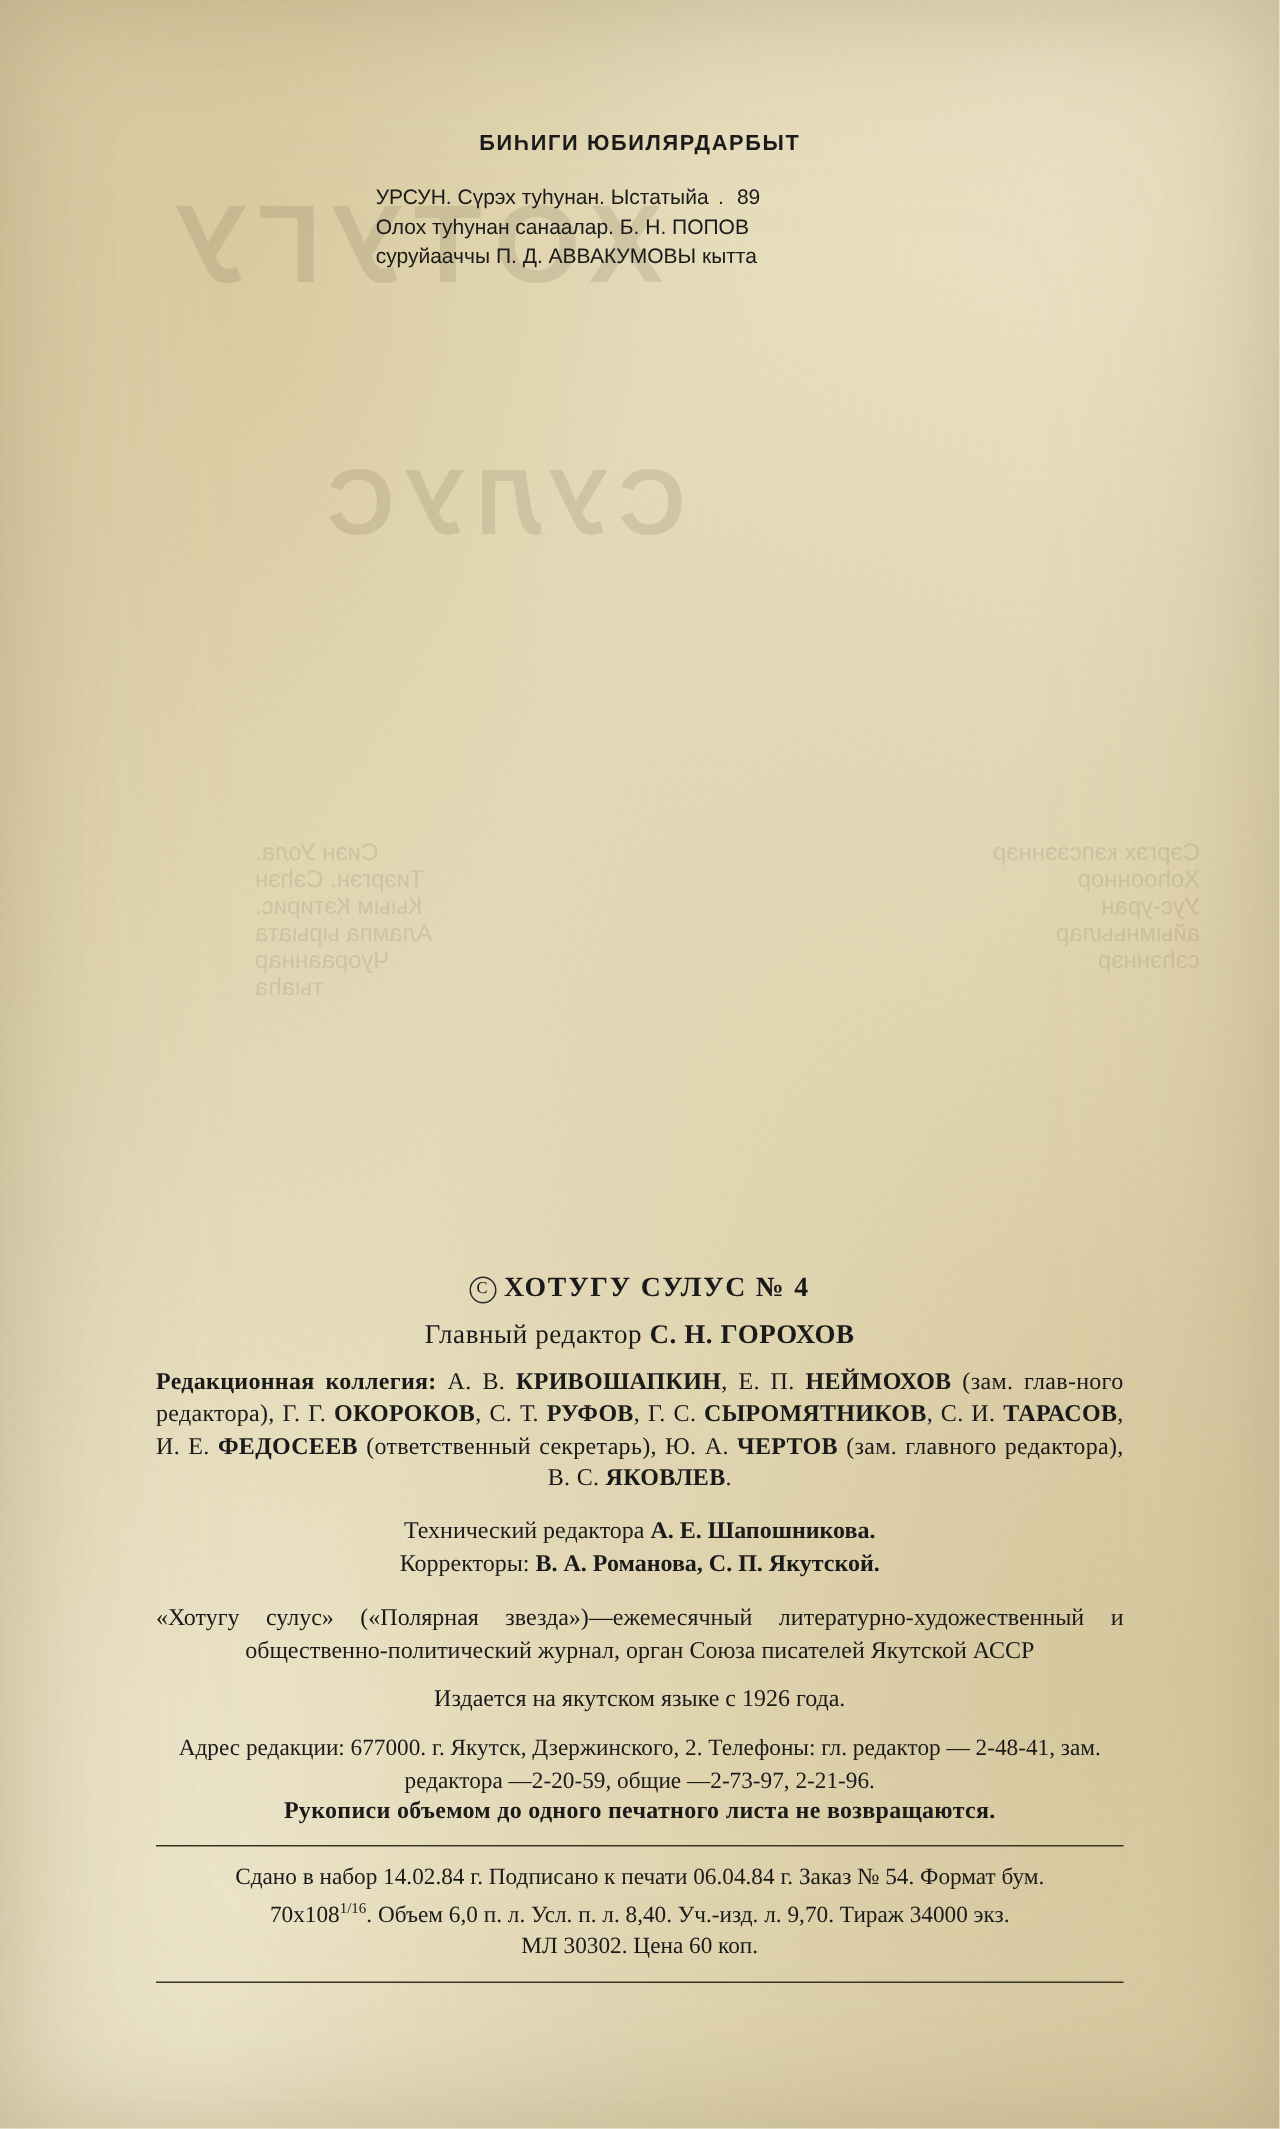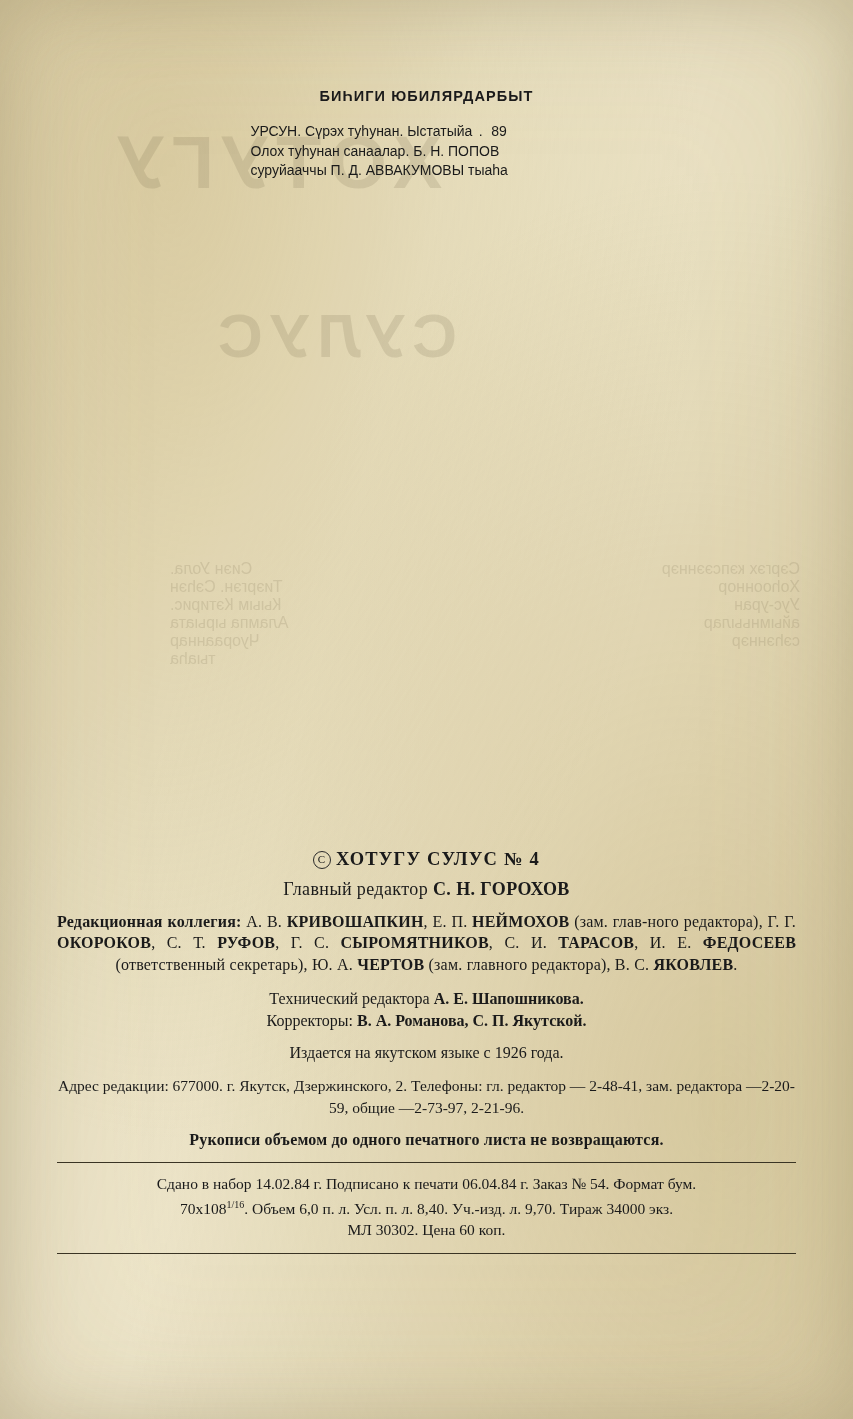--- a/index.html
+++ b/index.html
@@ -89,21 +89,21 @@
     font-size: 14px;
     line-height: 19.5px;
   }
   .toc-line { white-space: nowrap; }
   .b { font-weight: normal; }
   .dots { letter-spacing: 2.4px; }
 
   
   .imprint {
     margin-top: 0;
-    padding: 0 57px;
+    padding: 0 104px;
     font-family: "Liberation Serif", serif;
   }
   .copyright-line {
     text-align: center;
     font-size: 18.5px;
     font-weight: bold;
     letter-spacing: 1.2px;
     margin-top: 668px;
   }
   .copyright-mark {
@@ -156,21 +156,21 @@
   .address {
     margin-top: 13px;
     font-size: 15.5px;
     line-height: 22px;
     text-align: center;
   }
   .manuscript {
     text-align: center;
     font-weight: bold;
     font-size: 16px;
-    margin-top: 12px;
+    margin-top: 0;
     letter-spacing: 0.2px;
   }
   .rule {
     border: 0;
     border-top: 1.6px solid #3a3424;
     margin: 13px 0 0 0;
   }
   .print-data {
     margin-top: 10px;
     font-size: 15.5px;
@@ -211,21 +211,21 @@
   <div class="toc-heading">БИҺИГИ ЮБИЛЯРДАРБЫТ</div>
 
   <div class="toc">
     <div class="toc-line">
       <span class="b">УРСУН.</span><span> Сүрэх туһунан. </span><span class="b">Ыстатыйа</span><span class="dots">   .  </span><span>89</span>
     </div>
     <div class="toc-line">
       <span>Олох туһунан санаалар.  </span><span class="b">Б.  Н.  ПОПОВ</span>
     </div>
     <div class="toc-line">
-      <span>суруйааччы </span><span class="b">П.  Д.  АВВАКУМОВЫ</span><span> тыаһа</span>
+      <span>суруйааччы </span><span class="b">П.  Д.  АВВАКУМОВЫ</span><span> кытта</span>
     </div>
   </div>
 
   <div class="imprint">
 
     <div class="copyright-line">
       <span class="copyright-mark">C</span><span>ХОТУГУ СУЛУС № 4</span>
     </div>
 
     <div class="editor-line">
@@ -234,20 +234,21 @@
 
     <div class="board">
       <span class="nm">Редакционная коллегия:</span><span> А.  В.  </span><span class="nm">КРИВОШАПКИН</span><span>, Е.  П.  </span><span class="nm">НЕЙМОХОВ</span><span> (зам.  глав-ного  редактора),  Г.  Г.  </span><span class="nm">ОКОРОКОВ</span><span>,  С.  Т.  </span><span class="nm">РУФОВ</span><span>,  Г.  С.  </span><span class="nm">СЫРОМЯТНИКОВ</span><span>, С.  И.  </span><span class="nm">ТАРАСОВ</span><span>,  И.  Е.  </span><span class="nm">ФЕДОСЕЕВ</span><span> (ответственный  секретарь),  Ю.  А.  </span><span class="nm">ЧЕРТОВ</span><span> (зам. главного  редактора),  В.  С.  </span><span class="nm">ЯКОВЛЕВ</span><span>.</span>
     </div>
 
     <div class="tech">
       <div><span>Технический редактора </span><span class="nm">А.  Е.  Шапошникова.</span></div>
       <div><span>Корректоры: </span><span class="nm">В.  А.  Романова,  С.  П.  Якутской.</span></div>
     </div>
 
+    <div class="blurb">«Хотугу  сулус»  («Полярная  звезда»)—ежемесячный   литературно-художественный  и общественно-политический  журнал,  орган  Союза  писателей  Якутской  АССР</div>
 
     <div class="published">Издается  на  якутском  языке  с  1926  года.</div>
 
     <div class="address">Адрес редакции: 677000.  г. Якутск,  Дзержинского,  2. Телефоны:  гл.  редактор — 2-48-41,  зам.  редактора —2-20-59,  общие —2-73-97,  2-21-96.</div>
 
     <div class="manuscript">Рукописи объемом до одного печатного листа не возвращаются.</div>
 
     <hr class="rule">
 
     <div class="print-data">

